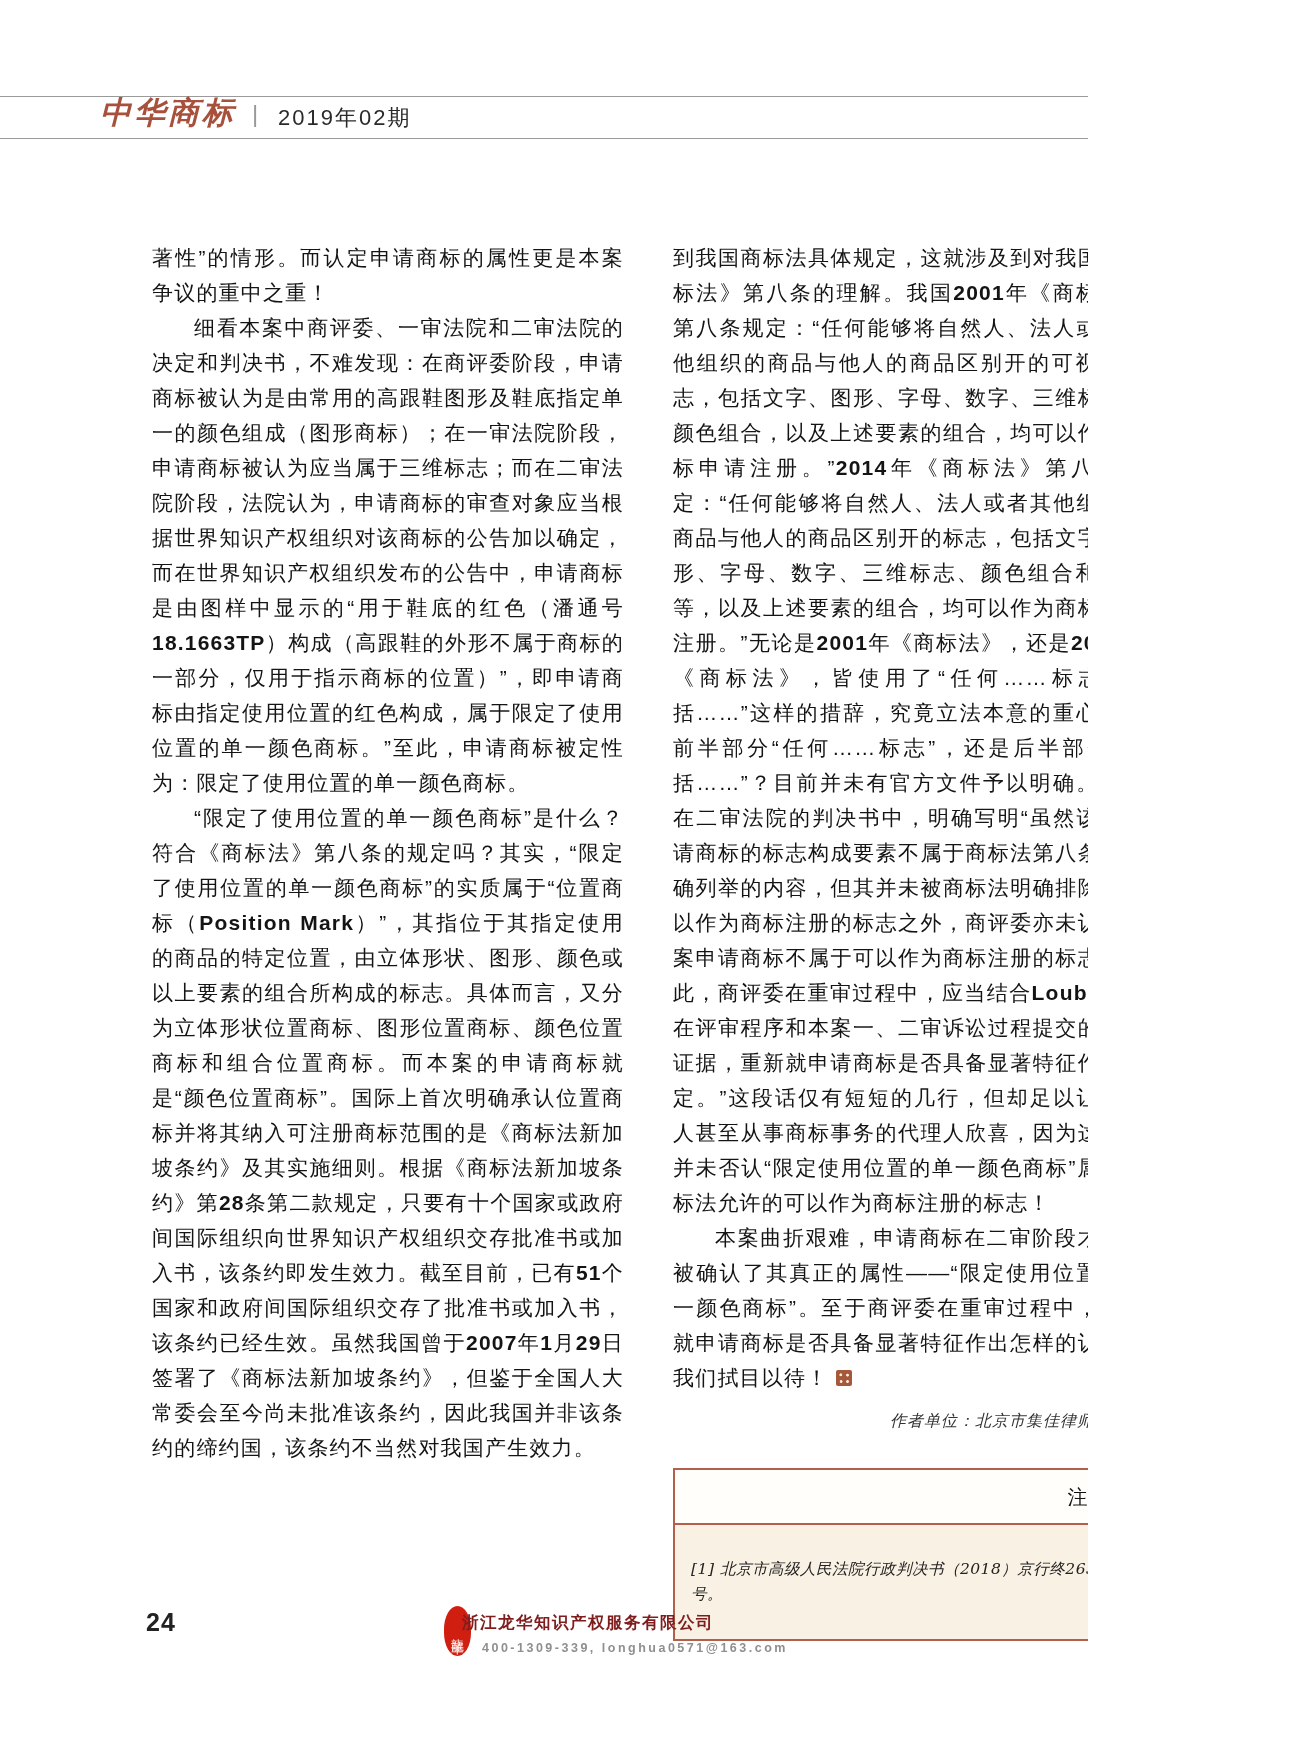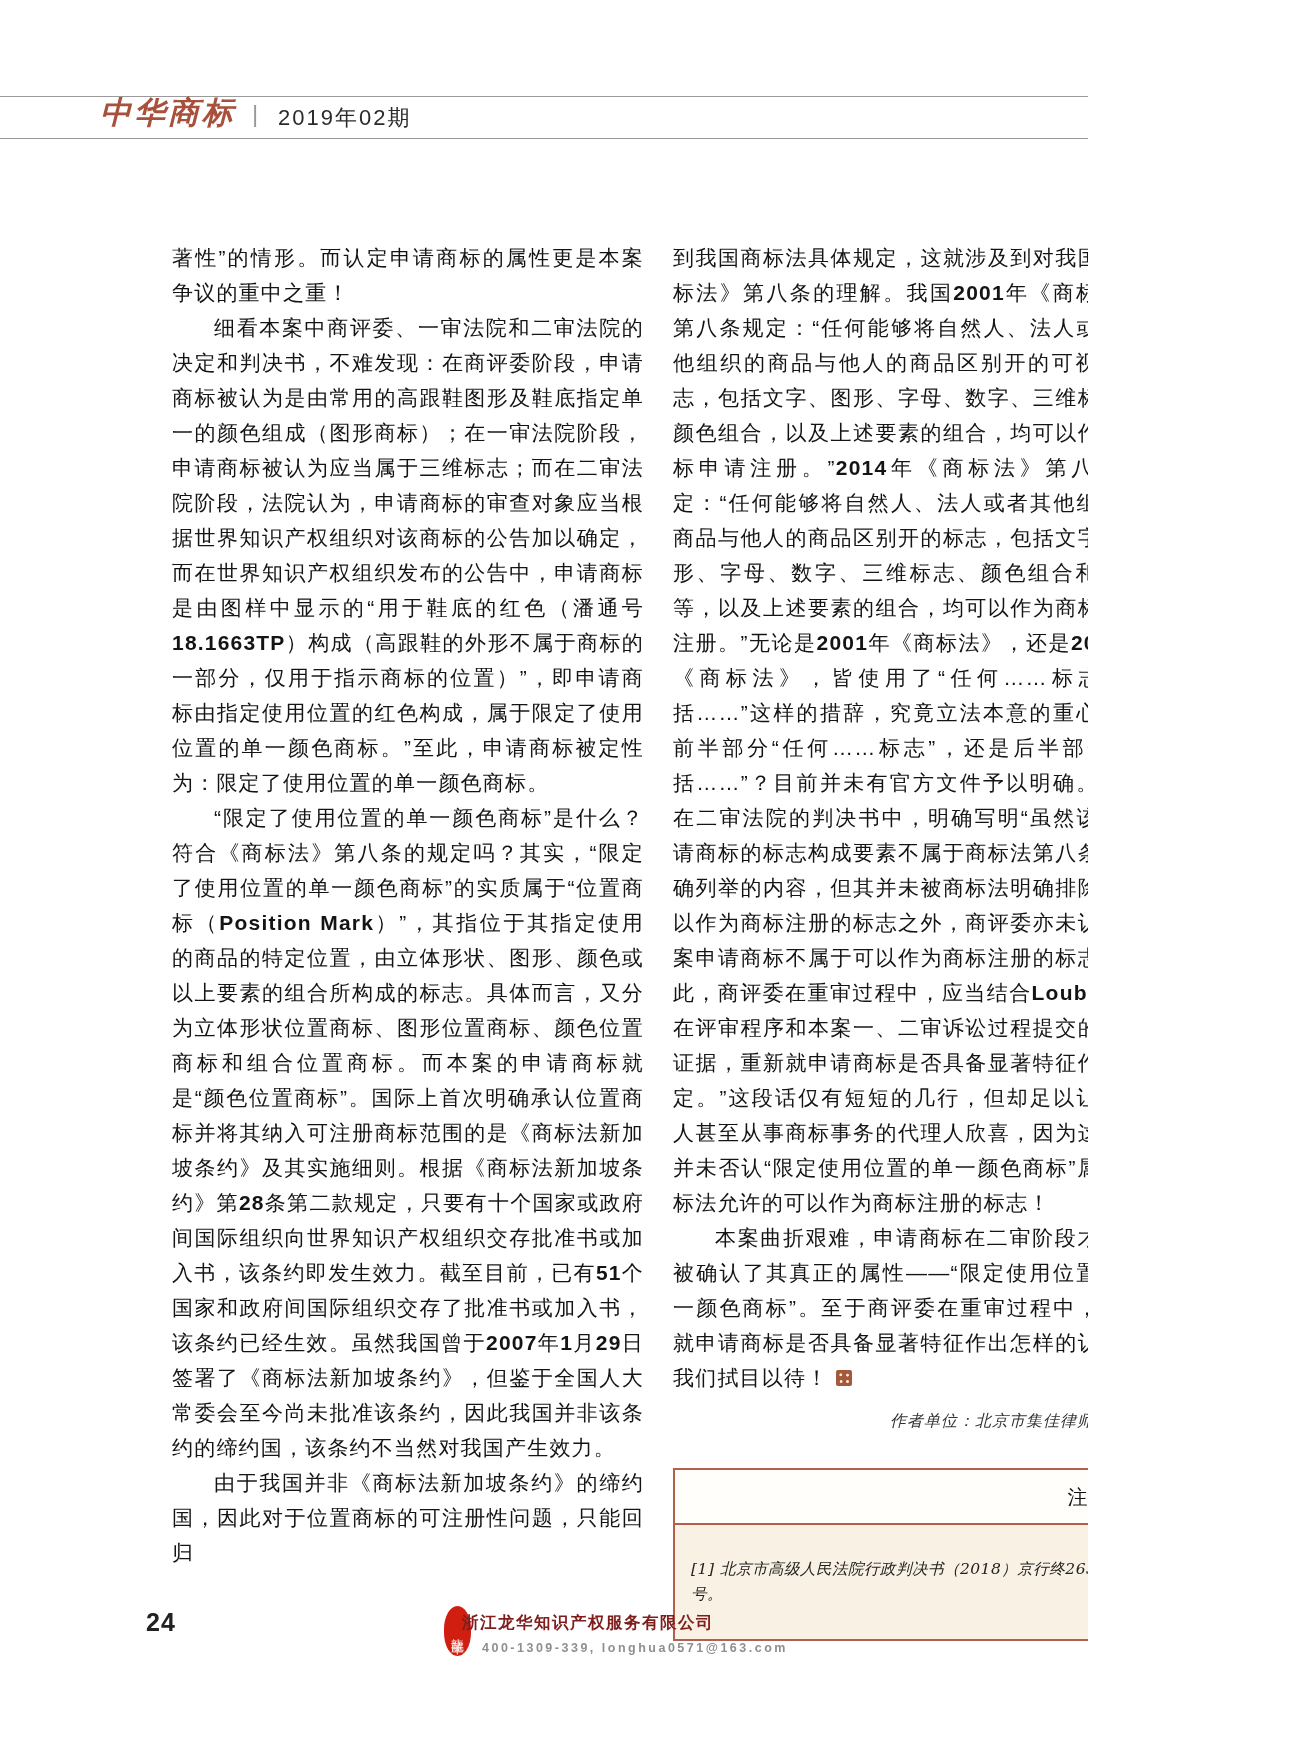--- a/index.html
+++ b/index.html
@@ -34,21 +34,21 @@
     font-size: 22px; color: #2a2a2a; letter-spacing: 2px;
     white-space: nowrap;
   }
 
   
   .col {
     position: absolute; top: 240px; width: 472px;
     font-size: 21px; line-height: 35px; letter-spacing: 1.2px;
     text-align: justify; color: #141414;
   }
-  .col-left  { left: 172px; }
+  .col-left  { left: 152px; }
   .col-right { left: 673px; }
   p.para { margin: 0; }
   p.indent { text-indent: 2em; }
   .col b { font-weight: bold; }
 
   
   .article-end-seal {
     display: inline-block; width: 16px; height: 16px;
     background: #a5593a; border-radius: 2px;
     margin-left: 8px; vertical-align: -1px;
@@ -113,21 +113,20 @@
   <div class="rule rule-top"></div>
   <div class="rule rule-bottom"></div>
   <div class="logo">中华商标</div>
   <div class="header-sep">|</div>
   <div class="issue">2019年02期</div>
 
   <div class="col col-left">
     <p class="para rich">著性”的情形。而认定申请商标的属性更是本案争议的重中之重！</p>
     <p class="para rich indent">细看本案中商评委、一审法院和二审法院的决定和判决书，不难发现：在商评委阶段，申请商标被认为是由常用的高跟鞋图形及鞋底指定单一的颜色组成（图形商标）；在一审法院阶段，申请商标被认为应当属于三维标志；而在二审法院阶段，法院认为，申请商标的审查对象应当根据世界知识产权组织对该商标的公告加以确定，而在世界知识产权组织发布的公告中，申请商标是由图样中显示的“用于鞋底的红色（潘通号<b>18.1663TP</b>）构成（高跟鞋的外形不属于商标的一部分，仅用于指示商标的位置）”，即申请商标由指定使用位置的红色构成，属于限定了使用位置的单一颜色商标。”至此，申请商标被定性为：限定了使用位置的单一颜色商标。</p>
     <p class="para rich indent">“限定了使用位置的单一颜色商标”是什么？符合《商标法》第八条的规定吗？其实，“限定了使用位置的单一颜色商标”的实质属于“位置商标（<b>Position</b> <b>Mark</b>）”，其指位于其指定使用的商品的特定位置，由立体形状、图形、颜色或以上要素的组合所构成的标志。具体而言，又分为立体形状位置商标、图形位置商标、颜色位置商标和组合位置商标。而本案的申请商标就是“颜色位置商标”。国际上首次明确承认位置商标并将其纳入可注册商标范围的是《商标法新加坡条约》及其实施细则。根据《商标法新加坡条约》第<b>28</b>条第二款规定，只要有十个国家或政府间国际组织向世界知识产权组织交存批准书或加入书，该条约即发生效力。截至目前，已有<b>51</b>个国家和政府间国际组织交存了批准书或加入书，该条约已经生效。虽然我国曾于<b>2007</b>年<b>1</b>月<b>29</b>日签署了《商标法新加坡条约》，但鉴于全国人大常委会至今尚未批准该条约，因此我国并非该条约的缔约国，该条约不当然对我国产生效力。</p>
-    <p class="para rich indent">由于我国并非《商标法新加坡条约》的缔约国，因此对于位置商标的可注册性问题，只能回归</p>
   </div>
 
   <div class="col col-right">
     <p class="para rich">到我国商标法具体规定，这就涉及到对我国《商标法》第八条的理解。我国<b>2001</b>年《商标法》第八条规定：“任何能够将自然人、法人或者其他组织的商品与他人的商品区别开的可视性标志，包括文字、图形、字母、数字、三维标志和颜色组合，以及上述要素的组合，均可以作为商标申请注册。”<b>2014</b>年《商标法》第八条规定：“任何能够将自然人、法人或者其他组织的商品与他人的商品区别开的标志，包括文字、图形、字母、数字、三维标志、颜色组合和声音等，以及上述要素的组合，均可以作为商标申请注册。”无论是<b>2001</b>年《商标法》，还是<b>2014</b>年《商标法》，皆使用了“任何……标志+包括……”这样的措辞，究竟立法本意的重心在于前半部分“任何……标志”，还是后半部分“包括……”？目前并未有官方文件予以明确。但是在二审法院的判决书中，明确写明“虽然该案申请商标的标志构成要素不属于商标法第八条中明确列举的内容，但其并未被商标法明确排除在可以作为商标注册的标志之外，商评委亦未认定本案申请商标不属于可以作为商标注册的标志，因此，商评委在重审过程中，应当结合<b>Louboutin</b>在评审程序和本案一、二审诉讼过程提交的相关证据，重新就申请商标是否具备显著特征作出认定。”这段话仅有短短的几行，但却足以让申请人甚至从事商标事务的代理人欣喜，因为这段话并未否认“限定使用位置的单一颜色商标”属于商标法允许的可以作为商标注册的标志！</p>
     <p class="para indent"><span class="rich">本案曲折艰难，申请商标在二审阶段才终于被确认了其真正的属性——“限定使用位置的单一颜色商标”。至于商评委在重审过程中，重新就申请商标是否具备显著特征作出怎样的认定，我们拭目以待！</span><span class="article-end-seal"></span></p>
     <div class="author">作者单位：北京市集佳律师事务所</div>
 
     <div class="notes-box">
       <div class="notes-title">注 释</div>
       <div class="notes-body">[1] 北京市高级人民法院行政判决书（2018）京行终2631号。</div>

